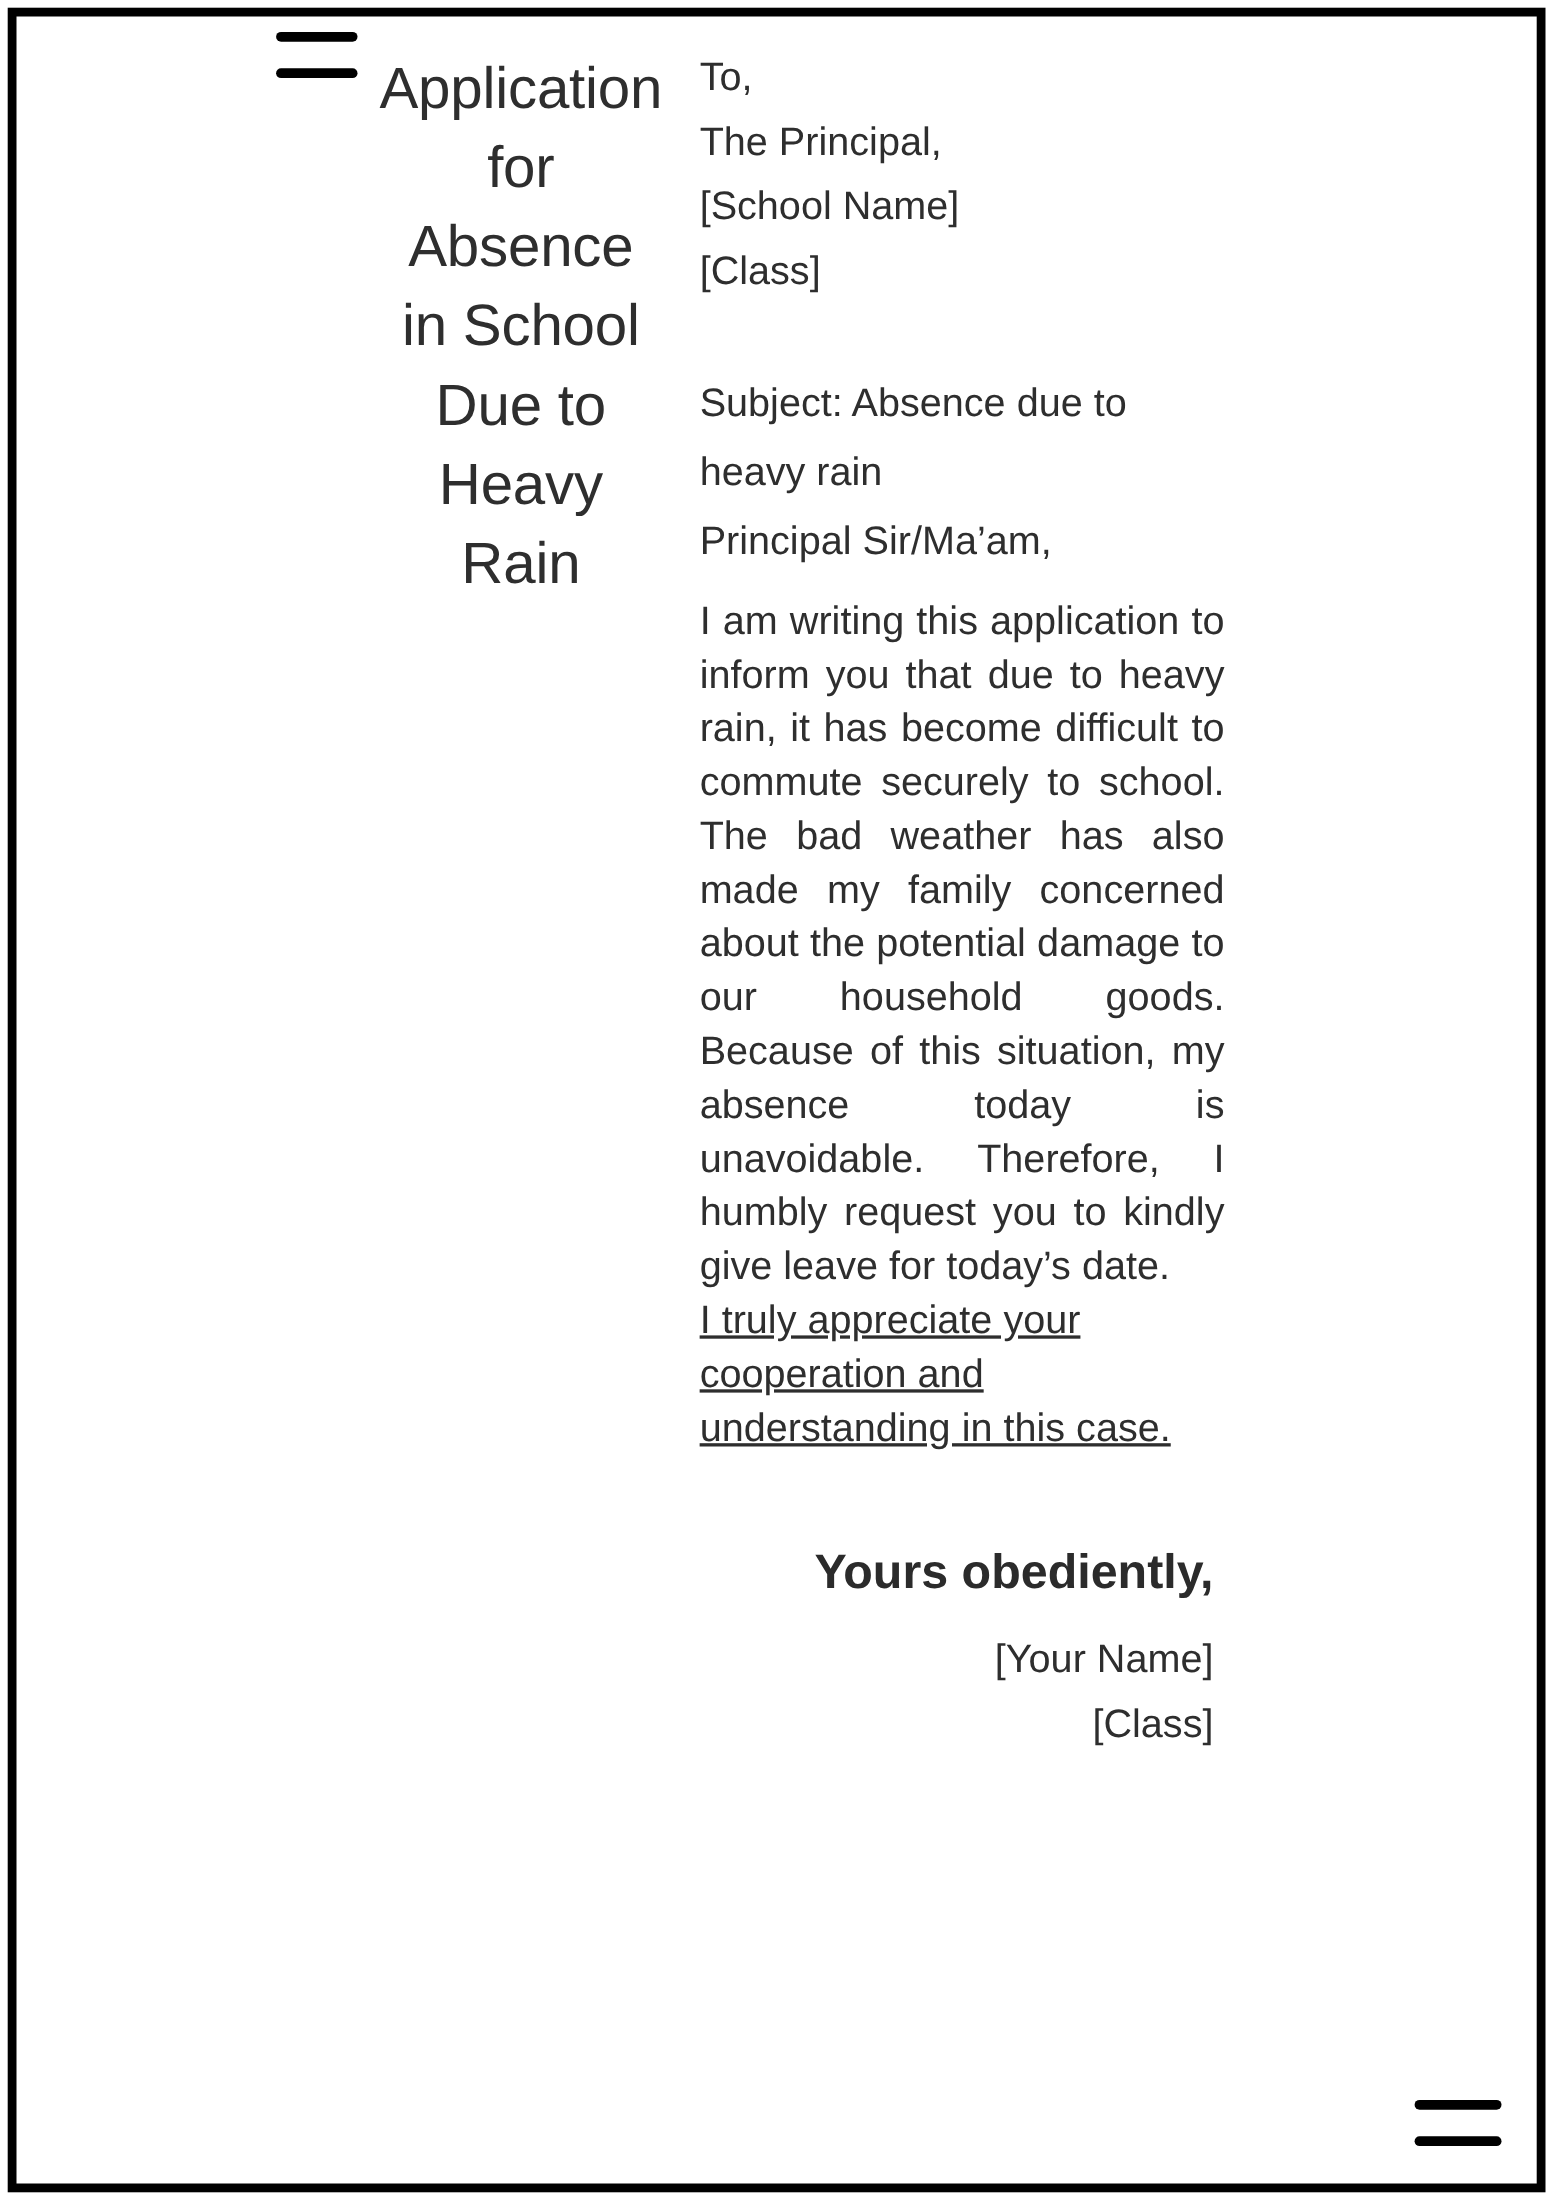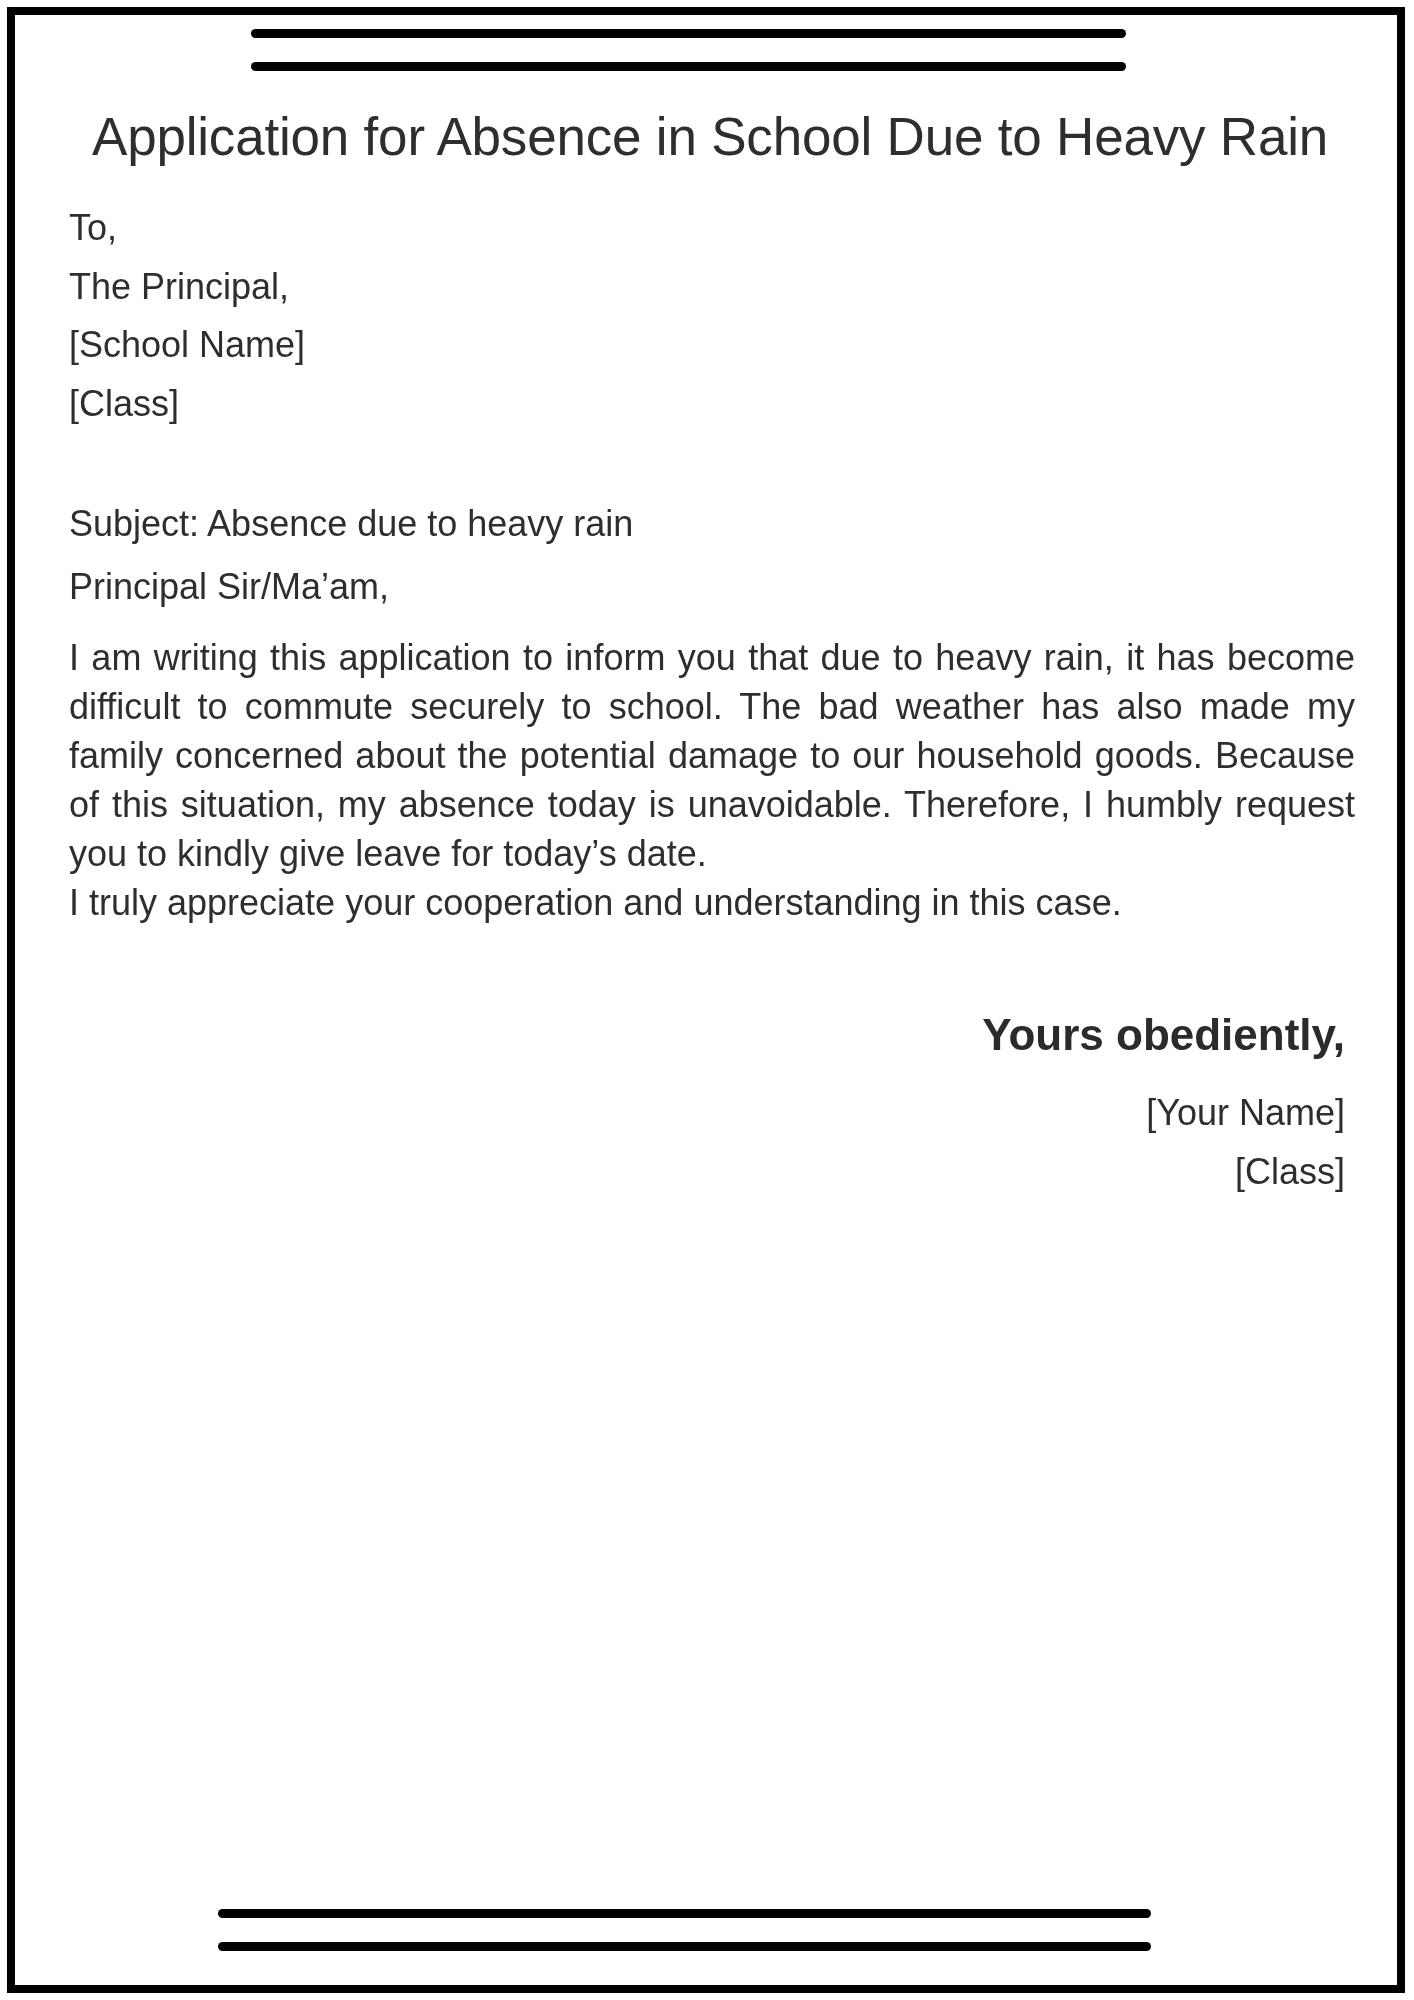--- a/index.html
+++ b/index.html
@@ -33,21 +33,21 @@
     overflow: hidden;
   }
 
   .sheet {
     box-sizing: border-box;
     width: 100%;
     height: 100%;
     padding: 0 32px 0 40px;
     position: relative;
     display: flex;
-    flex-direction: column;
+    flex-direction: row;
   }
 
   
   .rules {
     margin: 14px auto 0 auto;
     width: 875px;
     margin-left: 196px;
   }
   .rules .rule {
     height: 9px;
@@ -117,20 +117,21 @@
     text-justify: inter-word;
     margin: 10px 0 0 0;
   }
   .body-para.flow {
     text-align: justify;
     margin-top: 16px;
   }
   .body-para.last {
     text-align: left;
     margin-top: 0;
+    text-decoration: underline;
   }
 
   
   .sign-block {
     margin-top: 74px;
     padding-right: 10px;
     text-align: right;
     color: #2e2e2e;
   }
   .sign-closing {

